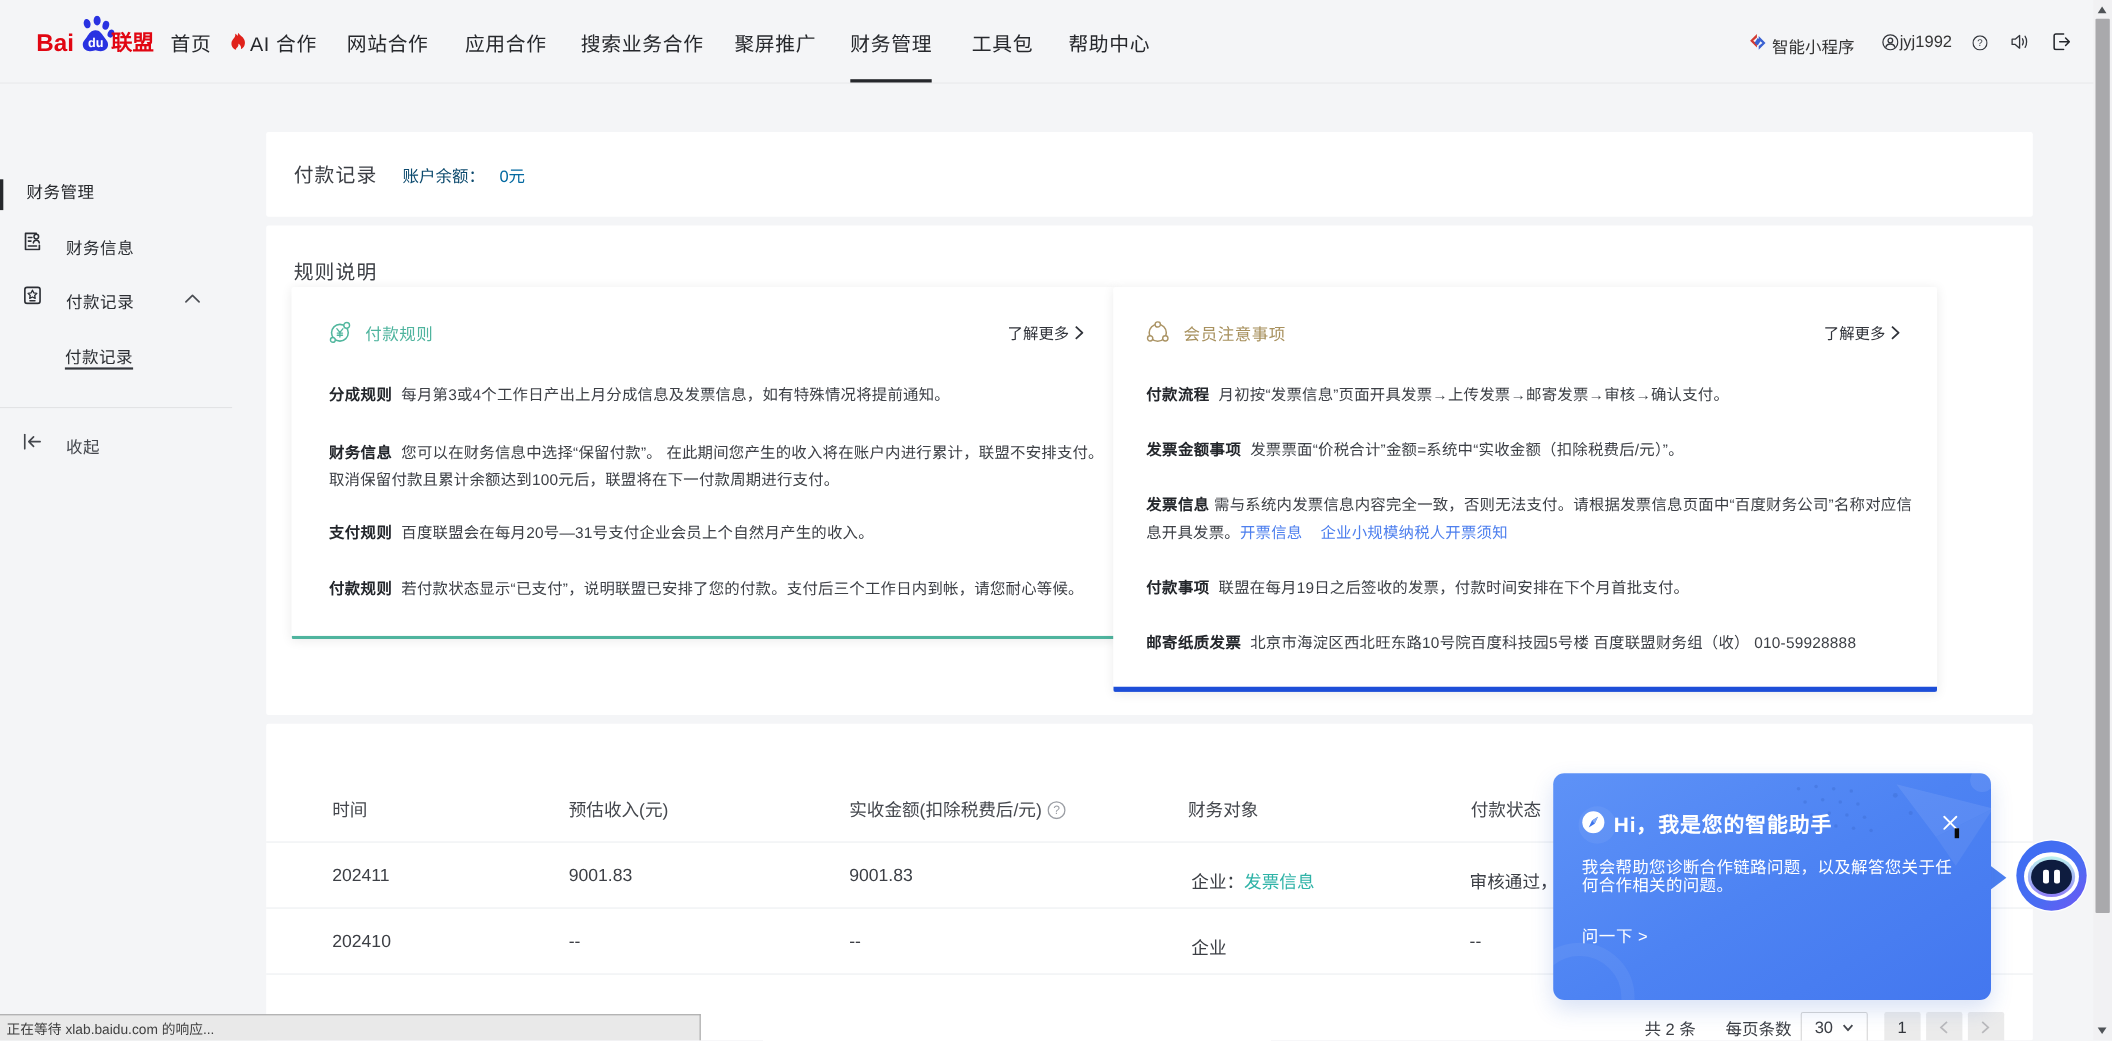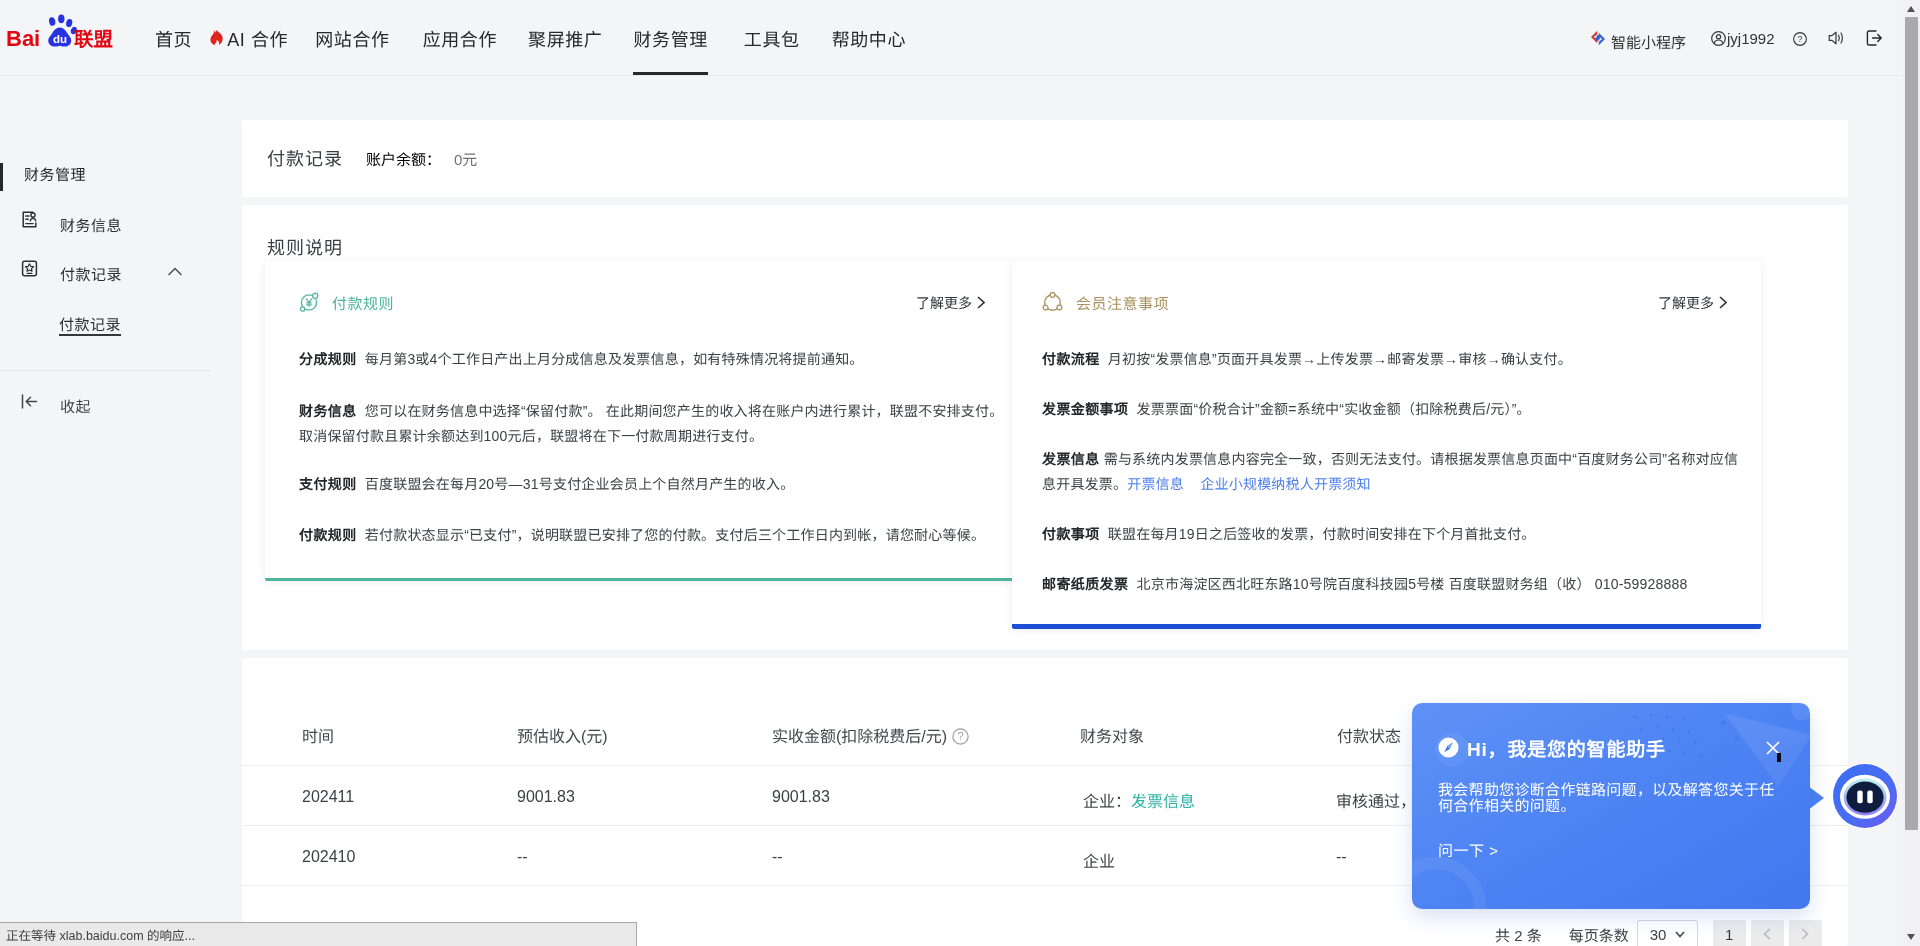--- a/index.html
+++ b/index.html
@@ -1,19 +1,19 @@
 <!DOCTYPE html>
 <html lang="zh-CN"><head><meta charset="utf-8">
 <style>
 *{margin:0;padding:0;box-sizing:border-box}
 html,body{width:1920px;height:946px;overflow:hidden}
 body{font-family:"Liberation Sans",sans-serif;background:#f4f5f7;position:relative;color:#333}
 
 #hdr{position:absolute;left:0;top:0;width:1920px;height:76px;background:#f4f5f7;border-bottom:1px solid #e8e9eb;z-index:6}
-#logo{position:absolute;left:6px;top:14px;height:34px;display:flex;align-items:flex-end}
+#logo{position:absolute;left:33px;top:14px;height:34px;display:flex;align-items:flex-end}
 #nav{position:absolute;left:155px;top:0;height:76px;display:flex;align-items:center;font-size:18px;color:#26282c;letter-spacing:0.6px}
 #nav .ni{position:relative;height:76px;display:flex;align-items:center}
 #nav .ni.act:after{content:"";position:absolute;left:0;bottom:1px;width:100%;height:3px;background:#26282c}
 #hr-icons{position:absolute;left:0;top:0;width:1920px;height:76px;color:#333}
 #hr-icons .hi{position:absolute}
 
 #side{position:absolute;left:0;top:77px;width:243px;height:869px}
 .sideitem{position:absolute;font-size:15px;color:#2b2e33;letter-spacing:0.5px}
 
 .card{position:absolute;left:242px;width:1606px;background:#fff;border-radius:2px}
@@ -63,20 +63,21 @@
       <text x="68" y="31.5" font-family="Liberation Sans" font-weight="bold" font-size="19.5" fill="#e10612">联盟</text>
     </svg>
   </div>
   <div id="nav">
     <span class="ni" style="margin-right:17px">首页</span>
     <span class="ni" style="margin-right:27px"><svg width="16" height="18" viewBox="0 0 17 19" style="margin-right:2px">
           <path d="M8.2 0.8 C9.2 3.2 12.6 4.4 13.9 7.4 C15.4 10.8 14.2 14.9 10.6 16.6 C10.9 15.4 10.9 14 9.9 12.8 C9.1 11.8 8.2 11.4 8.2 11.4 C8.2 11.4 8.6 13.3 7.4 14.6 C6.5 15.6 5.6 16.2 6.0 17.2 C3.4 16.5 1.3 13.9 1.5 10.9 C1.7 7.7 4.3 6.5 5.0 4.2 C5.4 2.9 5.1 1.8 5.1 1.8 C5.1 1.8 6.5 2.3 7.3 3.8 C7.8 2.5 8.2 0.8 8.2 0.8 Z" fill="#e0221c"></path>
         </svg>AI 合作</span>
     <span class="ni" style="margin-right:33px">网站合作</span>
     <span class="ni" style="margin-right:31px">应用合作</span>
+    <span class="ni" style="margin-right:28px">搜索业务合作</span>
     <span class="ni" style="margin-right:31px">聚屏推广</span>
     <span class="ni act" style="margin-right:36px">财务管理</span>
     <span class="ni" style="margin-right:32px">工具包</span>
     <span class="ni">帮助中心</span>
   </div>
   <div id="hr-icons">
     <svg class="hi" style="left:1590px;top:30px" width="16" height="16" viewBox="0 0 16 16">
       <path d="M7.2 0.8 L1 7 L7.2 13.2 L7.2 9.8 L3.8 7 L7.2 4.2 Z" fill="#d33a31"></path>
       <path d="M8.8 2.8 L8.8 6.2 L12.2 9 L8.8 11.8 L8.8 15.2 L15 9 Z" fill="#3a62d3"></path>
       <path d="M7.9 4.6 L10.8 7 L7.9 11.4 L5 9 Z" fill="#3a62d3"></path>
@@ -127,22 +128,22 @@
   <div style="position:absolute;left:0;top:293px;width:211px;height:1px;background:#e2e3e5"></div>
   <svg style="position:absolute;left:21px;top:317px" width="17" height="15" viewBox="0 0 17 15">
     <path d="M1.5 1 L1.5 14" stroke="#43464c" stroke-width="1.5" stroke-linecap="round"></path>
     <path d="M5.5 7.5 L15.5 7.5 M9.5 3.2 L5.2 7.5 L9.5 11.8" fill="none" stroke="#43464c" stroke-width="1.5" stroke-linecap="round" stroke-linejoin="round"></path>
   </svg>
   <div class="sideitem" style="left:60px;top:318px;color:#43464c">收起</div>
 </div>
 
 <div class="card" id="card1">
   <span style="position:absolute;left:25px;top:24px;font-size:18px;color:#3b3e44;letter-spacing:1px">付款记录</span>
-  <span style="position:absolute;left:124px;top:28px;font-size:15px;color:#000000">账户余额：</span>
-  <span style="position:absolute;left:212px;top:28px;font-size:15px;color:#737373">0元</span>
+  <span style="position:absolute;left:124px;top:28px;font-size:15px;color:#0c4a6e">账户余额：</span>
+  <span style="position:absolute;left:212px;top:28px;font-size:15px;color:#0369a1">0元</span>
 </div>
 
 <div class="card" id="card2">
   <span style="position:absolute;left:25px;top:28px;font-size:18px;color:#3b3e44;letter-spacing:1px">规则说明</span>
   <div class="rulecard" id="ruleL">
     <div class="rtitle" style="color:#4fb49e"><span id="icL" style="margin-right:13px;display:inline-flex">
           <svg width="20" height="21" viewBox="0 0 20 21">
       <circle cx="10" cy="10.5" r="7.6" fill="none" stroke="#52b79e" stroke-width="1.4"></circle>
       <circle cx="16.2" cy="3.8" r="2.6" fill="#fff" stroke="#52b79e" stroke-width="1.3"></circle>
       <circle cx="3.6" cy="17" r="2.2" fill="#fff" stroke="#52b79e" stroke-width="1.3"></circle>

